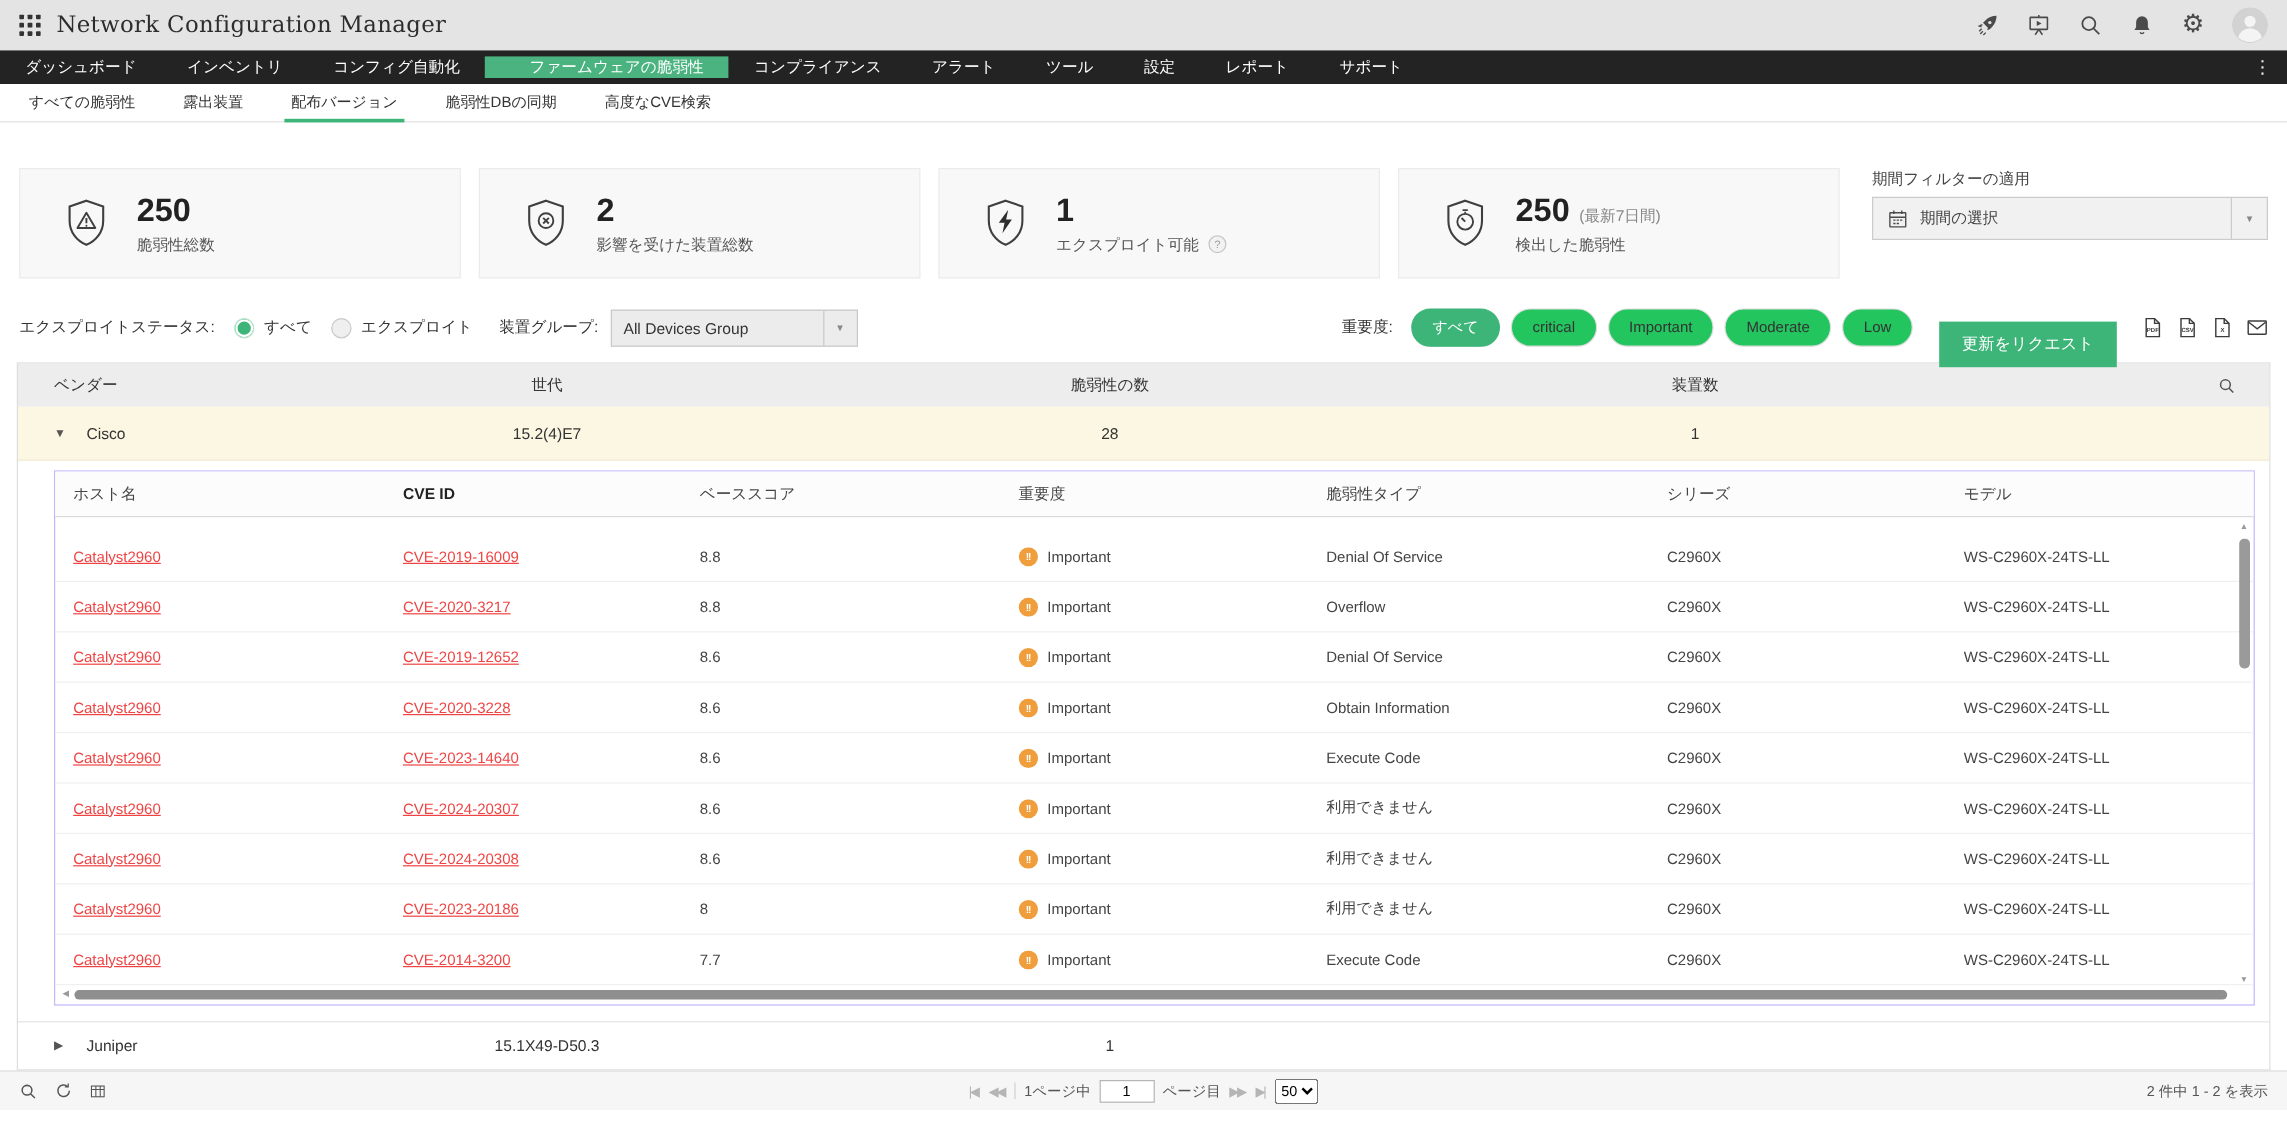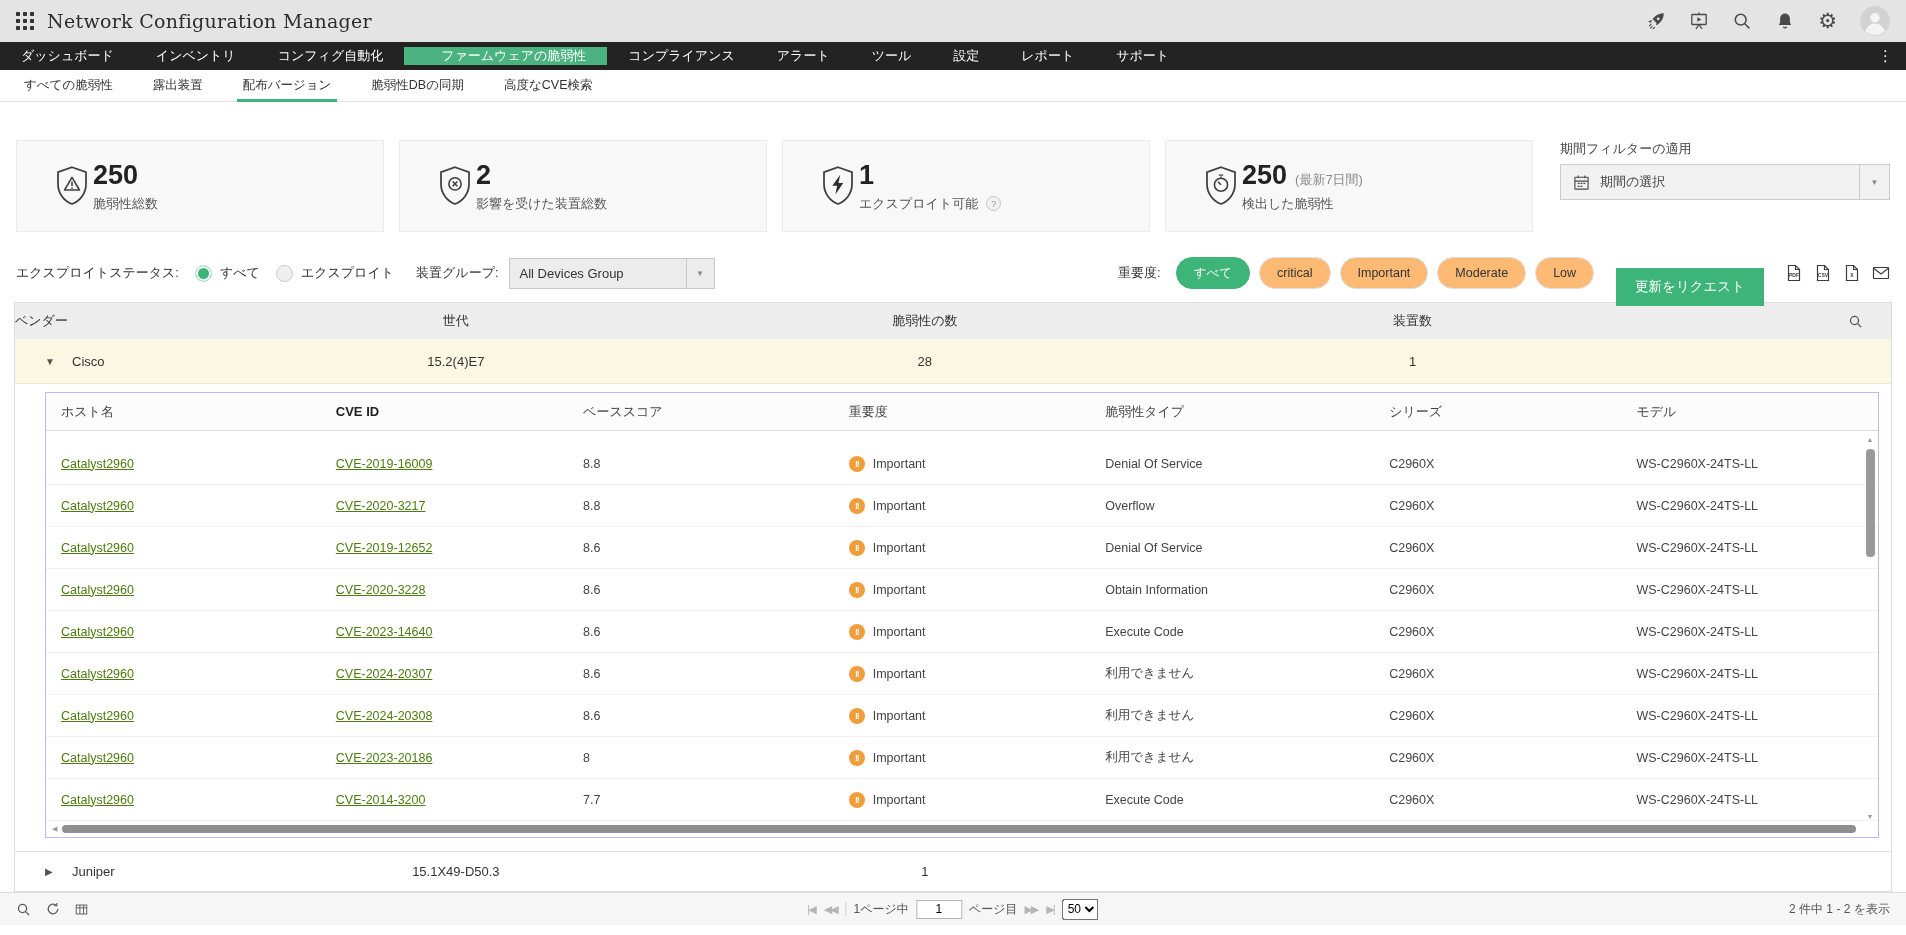--- a/index.html
+++ b/index.html
@@ -21,21 +21,21 @@
   .nav-tab.active { background:#4ab380;padding-left:37px; }
   .kebab { margin-left:auto; display:flex; align-items:center; padding:0 13px; color:#eee; font-size:15px; cursor:pointer; }
 
   
   .subnav { height:32px; border-bottom:1px solid #e2e2e2; display:flex; padding-left:4px; background:#fff; }
   .sub-tab { display:flex; align-items:center; padding:0 20px; font-size:12.5px; color:#333; position:relative; cursor:pointer; white-space:nowrap; }
   .sub-tab.active::after { content:""; position:absolute; left:14px; right:14px; bottom:-1px; height:3px; background:#3db478; }
 
   
   .cards { display:flex; gap:15px; padding:38px 16px 0 16px; align-items:flex-start; }
-  .card { width:368px; height:92px; background:#f8f8f8; border:1px solid #ebebeb; display:flex; align-items:center; padding-left:34px; flex:none; }
+  .card { width:368px; height:92px; background:#f8f8f8; border:1px solid #ebebeb; display:flex; align-items:center; gap:21px; padding-left:34px; flex:none; }
   .card-icon svg { width:42px; height:47px; display:block; }
   .card-num { display:flex; align-items:baseline; }
   .card-value { font-size:27px; font-weight:bold; color:#222; }
   .card-suffix { font-size:13px; color:#888; margin-left:8px; }
   .card-label { font-size:13px; color:#555; margin-top:4px; display:flex; align-items:center; gap:8px; }
   .help-dot { width:15px; height:15px; border-radius:50%; border:1px solid #c5c5c5; background:#f2f2f2; color:#999;
     font-size:9px; display:flex; align-items:center; justify-content:center; cursor:pointer; }
 
   .period { width:338px; margin-left:12px; display:flex; flex-direction:column; }
   .period-title { font-size:13px; color:#444; margin-bottom:6px; }
@@ -48,52 +48,52 @@
   .filters { display:flex; align-items:center; padding:0 16px; margin-top:22px; height:38px; }
   .f-label { font-size:13px; color:#333; white-space:nowrap; }
   .radio-opt { display:flex; align-items:center; gap:8px; margin-left:16px; cursor:pointer; font-size:13px; color:#333; }
   .radio { width:17px; height:17px; border-radius:50%; border:1px solid #c9c9c9; background:#efefef; flex:none; }
   .radio.sel { background:#3db478; border-color:#bfe5d2; box-shadow:inset 0 0 0 2px #fff; }
   .dg-select { width:206px; height:31px; background:#ececec; border:1px solid #c9c9c9; display:flex; align-items:center; padding-left:10px;
     font-size:13px; color:#333; margin-left:10px; cursor:pointer; }
   .dg-caret { margin-left:auto; width:28px; border-left:1px solid #c9c9c9; align-self:stretch; display:flex; align-items:center; justify-content:center;
     color:#888; font-size:8px; }
   .f-right { margin-left:auto; display:flex; align-items:center; gap:9px; }
-  .pill { height:32px; padding:0 17px; border-radius:17px; border:1px solid #ddd; background:#fdba74; font-size:12.5px; color:#333;
+  .pill { height:32px; padding:0 17px; border-radius:17px; border:1px solid #ddd; background:#22c55e; font-size:12.5px; color:#333;
     display:flex; align-items:center; cursor:pointer; white-space:nowrap; }
   .pill.active { background:#3db478; border-color:#3db478; color:#fff; }
   .btn-request { height:38px; padding:0 19px; background:#3db478; color:#fff; font-size:13.5px; border:none; display:flex; align-items:center;
     cursor:pointer; margin-left:13px; white-space:nowrap;margin-top:28px; }
   .export-icons { display:flex; align-items:center; gap:11px; margin-left:12px; }
   .export-icons > span { display:flex; cursor:pointer; }
 
   
   .vtable { margin:10px 14px 0 14px; border:1px solid #ddd; }
   .vgrid { display:grid; grid-template-columns:13% 21% 29% 23% 14%; align-items:center; }
   .vhead { height:36px; background:#ededed; font-size:13px; color:#333; }
-  .vhead .c1 { }
+  .vhead .c1 { padding-left:30px; }
   .vhead .cc { text-align:center; }
   .vhead .ci { justify-self:end; padding-right:28px; display:flex; cursor:pointer; }
   .vrow { height:45px; font-size:13px; color:#333; background:#fff; cursor:pointer; }
   .vrow .c1 { padding-left:30px; display:flex; align-items:center; gap:15px; }
   .vrow .cc { text-align:center; }
   .caret { font-size:10px; color:#555; width:12px; flex:none; }
   .vrow.expanded { background:#fcf7e2; border-bottom:1px solid #efe9cf; }
   .vrow.collapsed { border-top:1px solid #e4e4e4; height:40px; }
 
   
   .expand-area { background:#fff; padding:8px 12px 13px 30px; }
   .inner { border:1px solid #c4b5fd; position:relative; height:446px; background:#fff; }
   .igrid { display:grid; grid-template-columns:15% 13.5% 14.5% 14% 15.5% 13.5% auto; align-items:center; }
   .ihead { height:38px; background:#fcfcfc; border-bottom:1px solid #d9d9d9; font-size:13px; color:#444; }
   .ihead .c, .crow .c { padding-left:15px; white-space:nowrap; overflow:hidden; }
   .ihead .cve { font-weight:bold; color:#222; }
   .ibody { padding-top:12px; }
   .crow { height:42px; border-bottom:1px solid #f0f0f0; font-size:12.5px; color:#444; }
-  .crow a { color:#4d7c0f; text-decoration:underline; cursor:pointer; }
+  .crow a { color:#ef4444; text-decoration:underline; cursor:pointer; }
   .sev { display:flex; align-items:center; gap:8px; }
   .sev-dot { width:16px; height:16px; border-radius:50%; background:#f09d3c; color:#fff; font-size:8.5px; font-weight:bold;
     display:flex; align-items:center; justify-content:center; letter-spacing:-1px; flex:none; }
 
   .hscroll { position:absolute; left:6px; right:22px; bottom:3px; height:10px; display:flex; align-items:center; gap:5px; }
   .hs-arrow { color:#999; font-size:7px; line-height:10px; cursor:pointer; }
   .hs-thumb { flex:1; height:8px; background:#8f8f8f; border-radius:4px; cursor:grab; }
   .vscroll { position:absolute; top:42px; right:2px; bottom:16px; width:12px; display:flex; flex-direction:column; align-items:center; }
   .vs-arrow { font-size:7px; color:#999; line-height:9px; cursor:pointer; }
   .vs-thumb { width:9px; height:108px; background:#9a9a9a; border-radius:4px; margin-top:5px; cursor:grab; }

